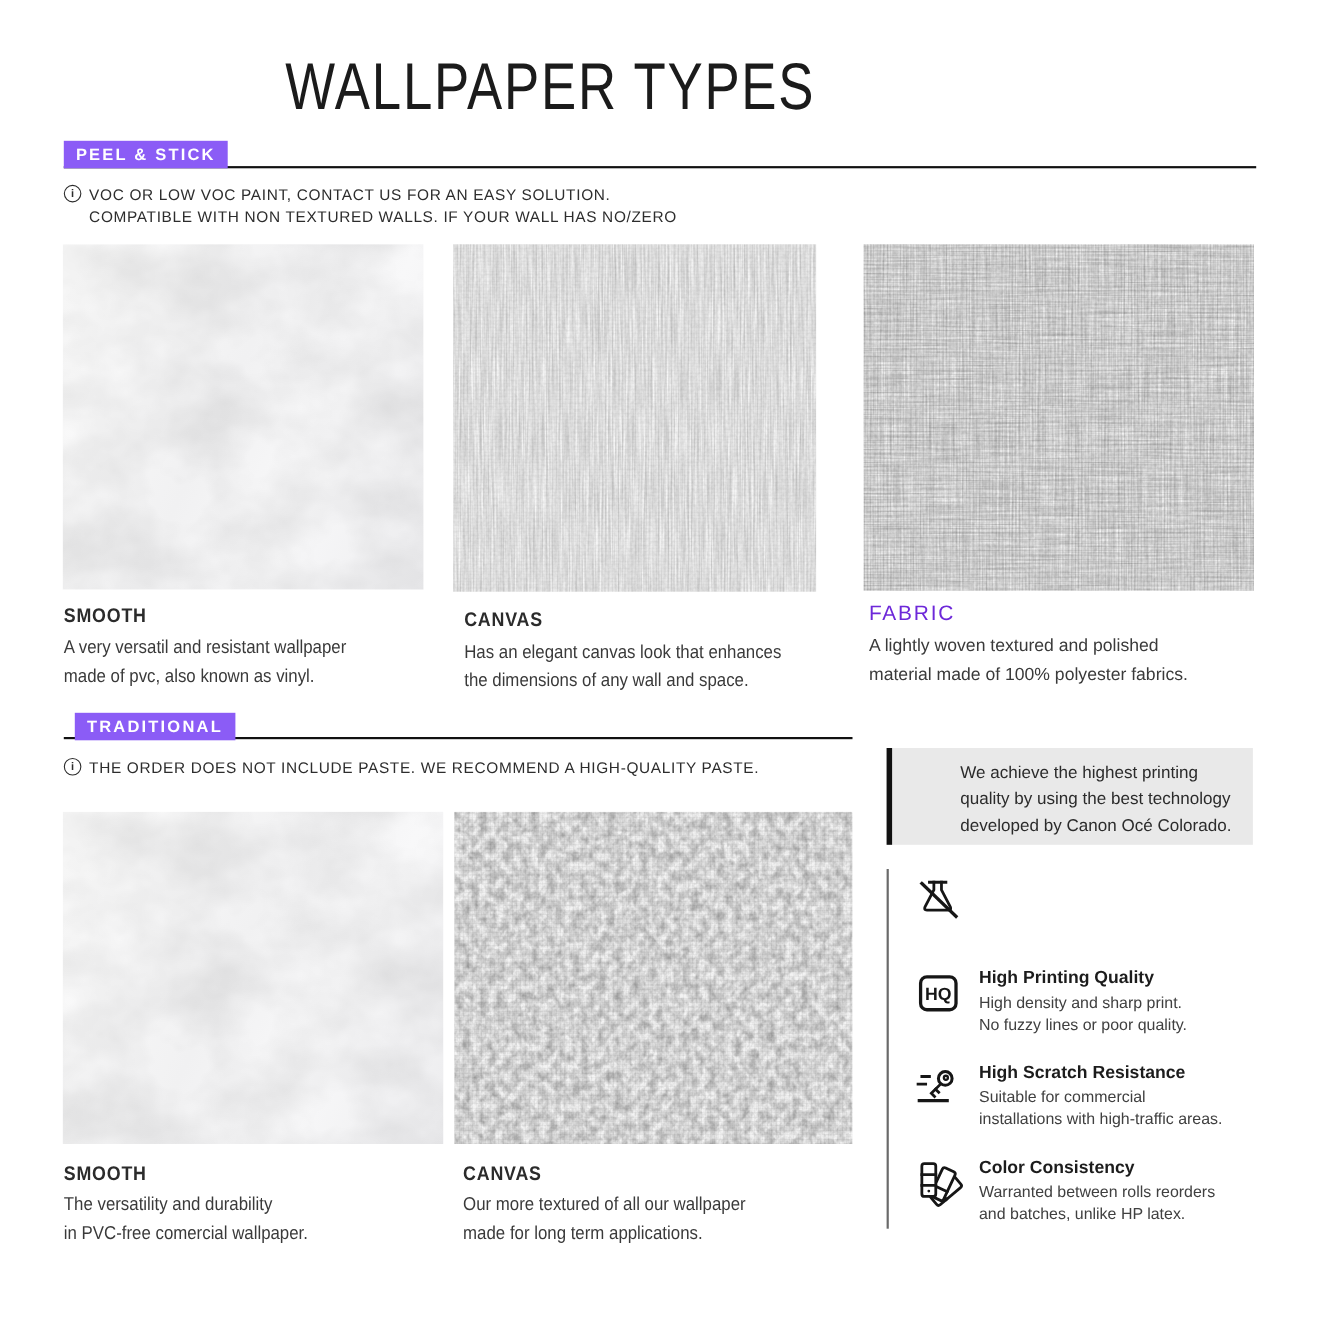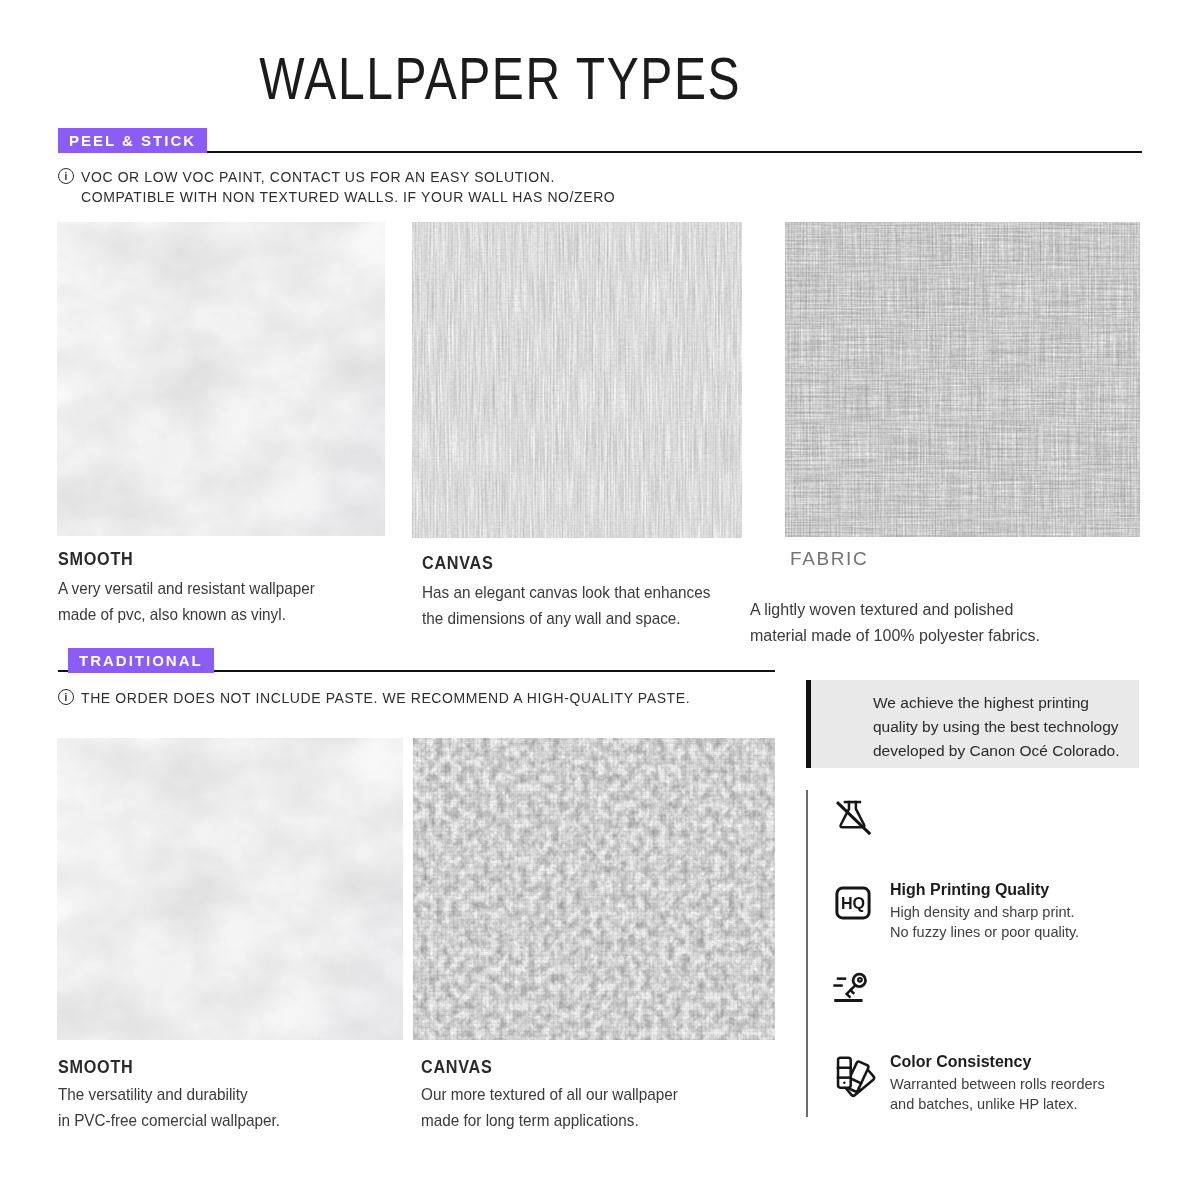--- a/index.html
+++ b/index.html
@@ -38,21 +38,21 @@
       #f9f9f9;}
   .sw-canvas-coarse{background:
       repeating-linear-gradient(90deg, rgba(0,0,0,0.035) 0 1px, rgba(0,0,0,0) 1px 4px),
       repeating-linear-gradient(0deg, rgba(0,0,0,0.03) 0 1px, rgba(0,0,0,0) 1px 4px),
       #f3f3f3;}
 
   
   .type-label{font-size:18px;font-weight:700;letter-spacing:0.8px;color:#2b2b2b;white-space:nowrap;}
   .type-desc{font-size:17px;line-height:26px;color:#3a3a3a;white-space:nowrap;}
   .cond{transform:scaleX(0.90);transform-origin:0 0;}
-  .fabric-label{font-weight:400;letter-spacing:1.6px;font-size:19px;color:#737373;}
+  .fabric-label{font-weight:400;letter-spacing:1.6px;font-size:19px;color:#6d28d9;}
   .fabric-desc{font-size:16px;line-height:26px;color:#3a3a3a;white-space:nowrap;}
 
   
   .quote{left:806px;top:680px;width:333px;height:88px;box-sizing:border-box;
          background:#e9e9e9;border-left:5px solid #111;padding:11px 0 0 22px;}
   .quote .q-line{font-size:15.5px;line-height:24px;color:#2b2b2b;white-space:nowrap;margin-left:40px;}
 
   
   .rail{left:806px;top:790px;width:1.5px;height:327px;background:#6a6a6a;}
   .feat{left:830px;width:340px;display:flex;gap:14px;align-items:flex-start;}
@@ -130,21 +130,21 @@
   <div>made of pvc, also known as vinyl.</div>
 </div>
 
 <div class="abs cond type-label" style="left:422px;top:553px;">CANVAS</div>
 <div class="abs cond type-desc" style="left:422px;top:580px;">
   <div>Has an elegant canvas look that enhances</div>
   <div>the dimensions of any wall and space.</div>
 </div>
 
 <div class="abs type-label fabric-label" style="left:790px;top:548px;">FABRIC</div>
-<div class="abs fabric-desc" style="left:750px;top:575px;margin-top:22px;">
+<div class="abs fabric-desc" style="left:790px;top:575px;">
   <div>A lightly woven textured and polished</div>
   <div>material made of 100% polyester fabrics.</div>
 </div>
 
 <div class="abs rule" style="left:58px;top:670px;width:717px;"></div>
 <div class="abs badge" style="left:68px;top:648px;">TRADITIONAL</div>
 
 <div class="abs note" style="left:58px;top:688px;">
   <span class="info-icon">i</span>
   <div class="note-text">THE ORDER DOES NOT INCLUDE PASTE. WE RECOMMEND A HIGH-QUALITY PASTE.</div>
@@ -213,20 +213,27 @@
     <svg viewBox="0 0 40 40" fill="none" stroke="#161616" stroke-width="2.2" stroke-linecap="square">
       <path d="M7 11 H13"></path>
       <path d="M4 17 H10"></path>
       <path d="M5 30 H27" stroke-width="2.6"></path>
       <circle cx="25.5" cy="12.5" r="5.4" stroke-width="2.4"></circle>
       <circle cx="26" cy="12" r="1.6" stroke-width="1.8"></circle>
       <path d="M21.8 17 L14.5 24.3 L17 26.8"></path>
       <path d="M17.8 21 L20.3 23.5"></path>
     </svg>
   </span>
+  <div>
+    <div class="feat-title">High Scratch Resistance</div>
+    <div class="feat-desc">
+      <div>Suitable for commercial</div>
+      <div>installations with high-traffic areas.</div>
+    </div>
+  </div>
 </div>
 
 <div class="abs feat" style="top:1052px;">
   <span class="icon">
     <svg viewBox="0 0 40 40" stroke="#161616" stroke-width="2.2" fill="#ffffff" stroke-linecap="square">
       <g transform="rotate(50 13 29)">
         <rect x="14" y="5" width="11" height="25" rx="2"></rect>
         <path d="M14 21.5 H25"></path>
       </g>
       <g transform="rotate(25 13 29)">

